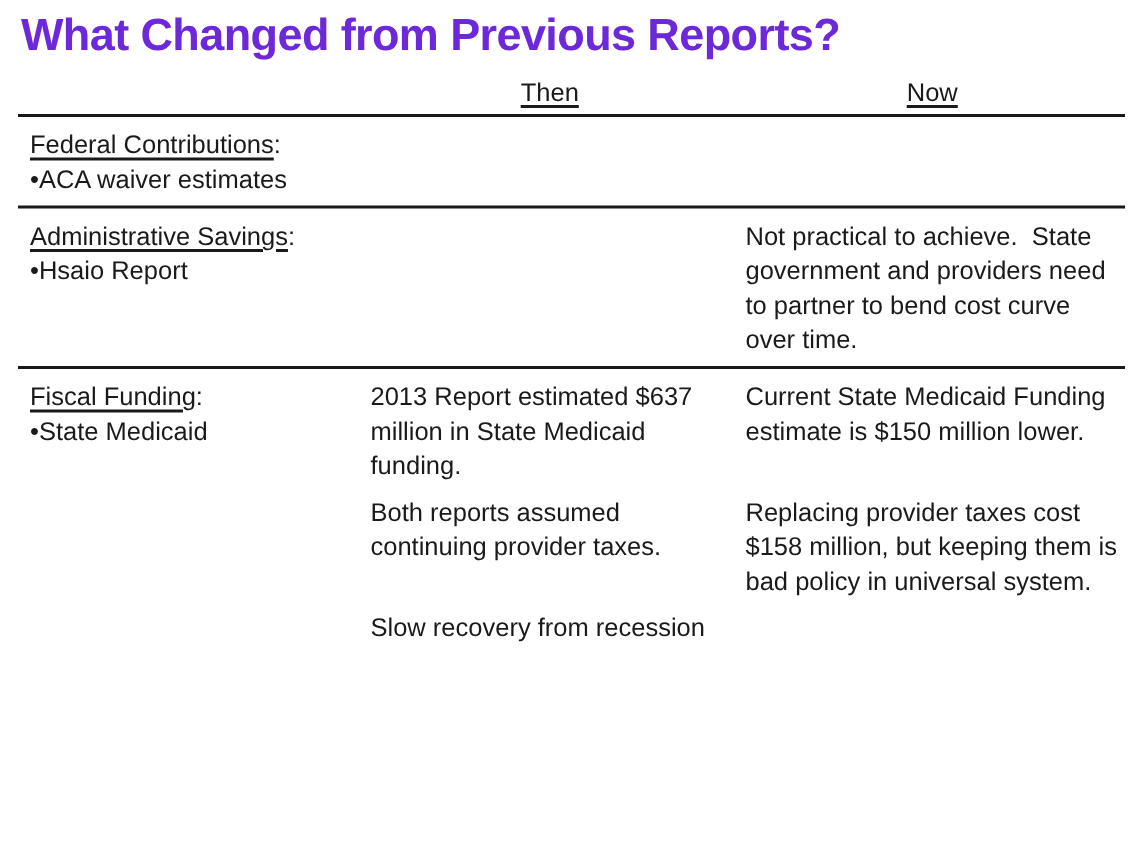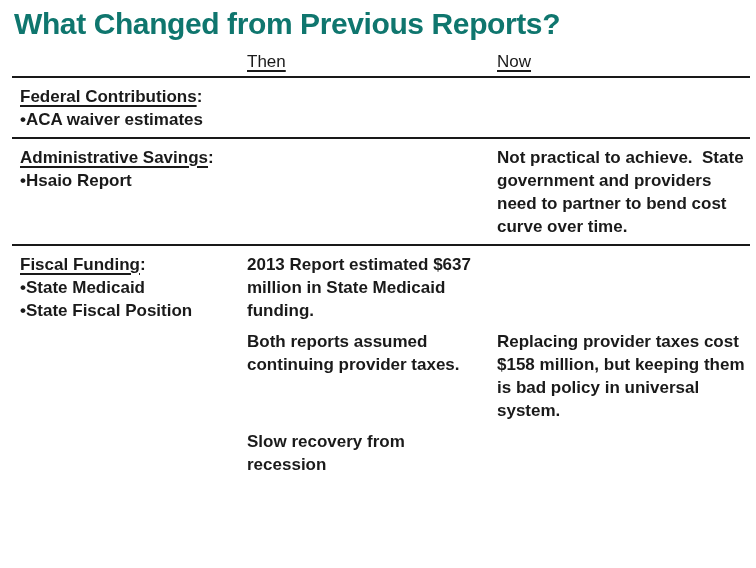--- a/index.html
+++ b/index.html
@@ -11,54 +11,54 @@
     color: #1a1a1a;
   }
   .slide { width: 756px; height: 568px; position: relative; }
 
   .title {
     margin: 6px 0 0 14px;
     font-size: 30px;
     line-height: 36px;
     font-weight: 700;
     letter-spacing: -0.4px;
-    color: #0f766e;
+    color: #6d28d9;
   }
 
   .table {
     margin: 8px 0 0 12px;
     width: 738px;
     font-size: 17px;
     line-height: 23px;
   }
 
   .grid-row {
     display: grid;
     grid-template-columns: 228px 250px 260px;
   }
 
   .hdr-row { padding-bottom: 3px; }
-  .hdr-cell { text-align: left; }
+  .hdr-cell { text-align: center; }
   .hdr {
     text-decoration: underline;
     text-decoration-thickness: 1.5px;
     text-underline-offset: 3px;
   }
 
   .row {
     border-top: 2px solid #191919;
     padding: 7px 0 6px;
   }
   .row3 { row-gap: 8px; }
 
   .cA { grid-column: 1; padding-left: 8px; padding-right: 6px; }
   .cB { grid-column: 2; padding-left: 7px; padding-right: 4px; }
   .cC { grid-column: 3; padding-left: 7px; padding-right: 4px; }
 
-  .cell p { margin: 0; white-space: pre-wrap; font-weight: bold; }
+  .cell p { margin: 0; white-space: pre-wrap; }
 
   .label-underlined {
     text-decoration: underline;
     text-decoration-thickness: 1.5px;
     text-underline-offset: 3px;
   }
   .bullet { margin: 0; }
 </style>
 </head>
 <body>
@@ -93,24 +93,26 @@
       </div>
       <div class="cC cell">
         <p>Not practical to achieve.  State government and providers need to partner to bend cost curve over time.</p>
       </div>
     </div>
 
     <div class="grid-row row row3">
       <div class="cA cell">
         <p><span class="label-underlined">Fiscal Funding</span><span>:</span></p>
         <p class="bullet">•State Medicaid</p>
-        <p class="bullet">•State Fiscal Position</p>
       </div>
       <div class="cB cell">
         <p>2013 Report estimated $637 million in State Medicaid funding.</p>
+      </div>
+      <div class="cC cell">
+        <p>Current State Medicaid Funding estimate is $150 million lower.</p>
       </div>
 
       <div class="cB cell">
         <p>Both reports assumed continuing provider taxes.</p>
       </div>
       <div class="cC cell">
         <p>Replacing provider taxes cost $158 million, but keeping them is bad policy in universal system.</p>
       </div>
 
       <div class="cB cell">

